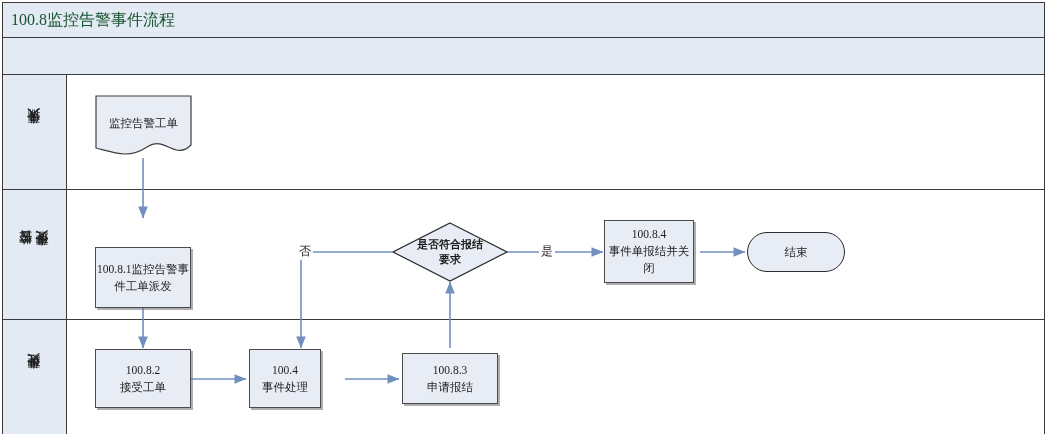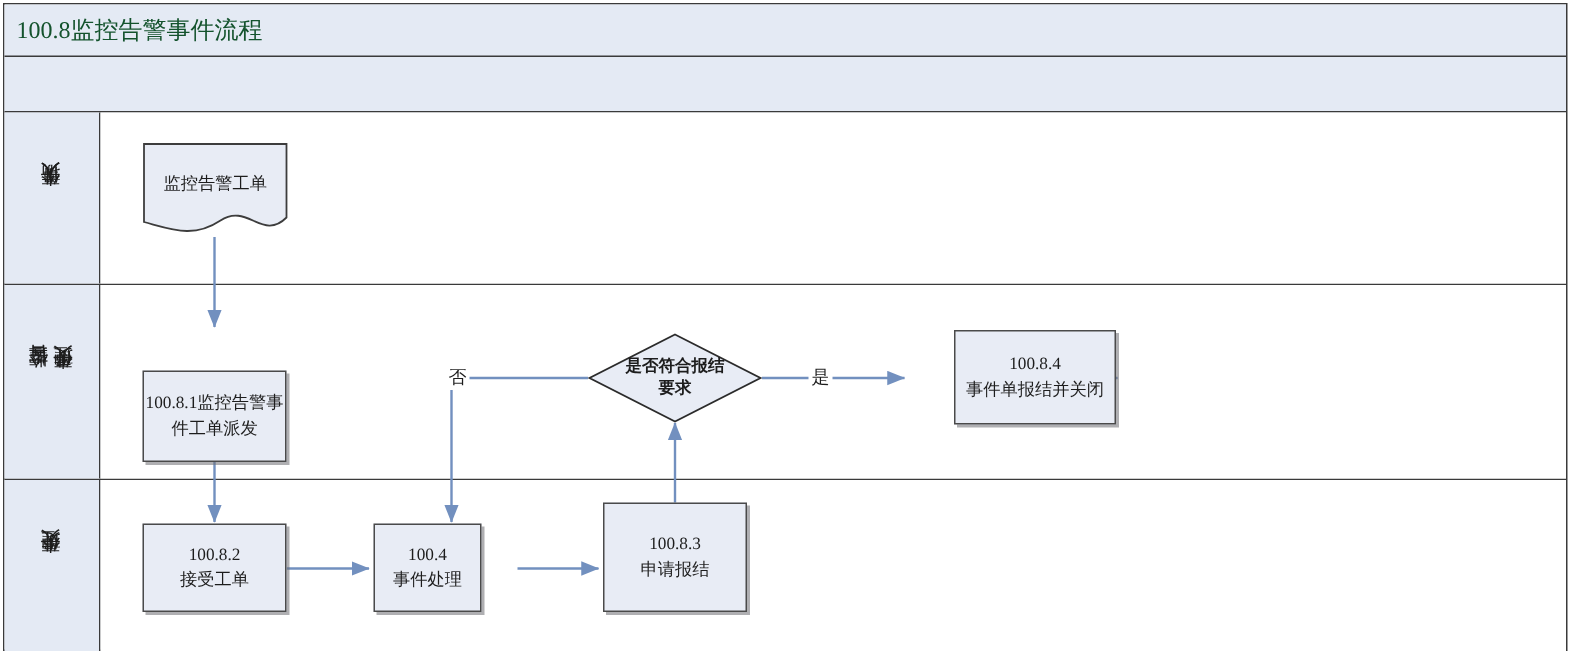--- a/index.html
+++ b/index.html
@@ -249,37 +249,40 @@
   </div>
 
   <div class="node diamond" style="left:392px; top:222px; width:116px; height:60px;font-weight:bold;">
     <svg class="diamond-svg" width="116" height="60" viewBox="0 0 116 60">
       <path d="M58,1 L115,30 L58,59 L1,30 Z" fill="#e8ecf5" stroke="#2b2b2b" stroke-width="1.2"></path>
     </svg>
     <span class="diamond-label">是否符合报结
 要求</span>
   </div>
 
-  <div class="node" style="left:636px; top:220px; width:108px; height:63px;">
+  <div class="node" style="left:604px; top:220px; width:90px; height:63px;">
     <span>100.8.4
 事件单报结并关闭</span>
   </div>
 
+  <div class="node terminator" style="left:747px; top:232px; width:98px; height:40px;">
+    <span>结束</span>
+  </div>
 
   <div class="node" style="left:95px; top:349px; width:96px; height:59px;">
     <span>100.8.2
 接受工单</span>
   </div>
 
   <div class="node" style="left:249px; top:349px; width:72px; height:59px;">
     <span>100.4
 事件处理</span>
   </div>
 
-  <div class="node" style="left:402px; top:335px; width:96px; height:73px;">
+  <div class="node" style="left:402px; top:353px; width:96px; height:51px;">
     <span>100.8.3
 申请报结</span>
   </div>
 
   <span class="edge-label" style="left:297px; top:243px;">否</span>
   <span class="edge-label" style="left:539px; top:243px;">是</span>
 
 </div>
 
 </body></html>

